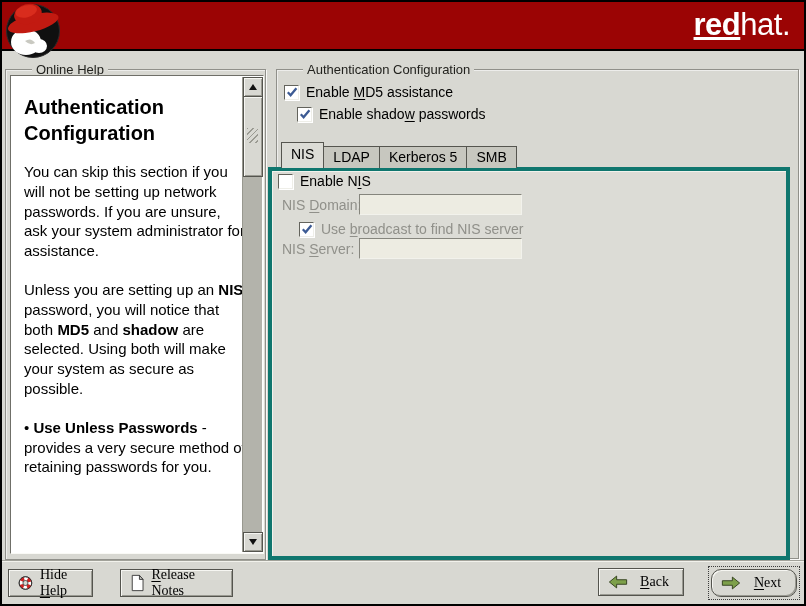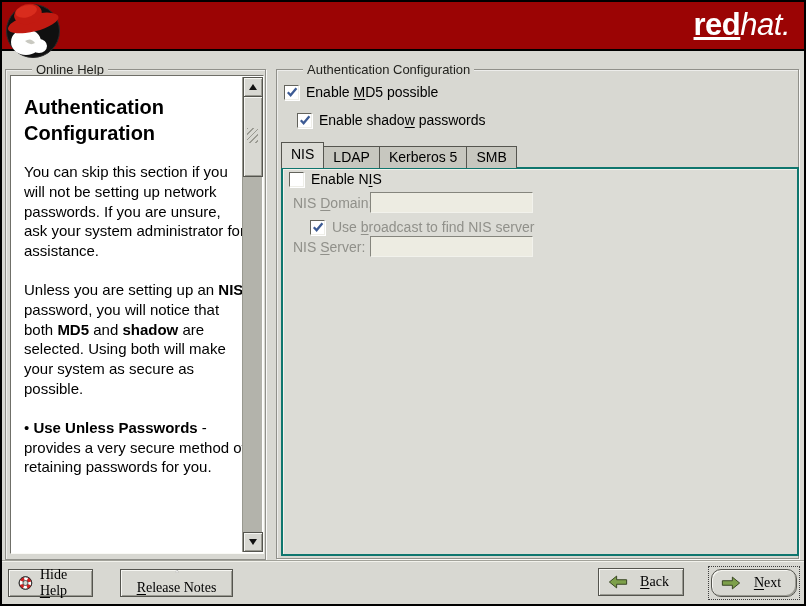--- a/index.html
+++ b/index.html
@@ -6,21 +6,21 @@
   body{
     width:806px;height:606px;position:relative;
     font-family:"Liberation Sans", sans-serif;
     background:#000;overflow:hidden;
   }
   
   .header{position:absolute;left:2px;top:2px;width:802px;height:47px;background:#9b0404;}
   .logo{position:absolute;left:5px;top:2px;z-index:5;}
   .brand{position:absolute;right:16px;top:7px;font-size:31px;color:#fff;letter-spacing:-0.5px;}
   .brand .b{font-weight:700;text-decoration:underline;}
-  .brand .r{font-weight:400;font-style:italic;}
+  .brand .r{font-weight:400;}
   
   .content{position:absolute;left:2px;top:51px;width:802px;height:553px;background:#d8d8d2;}
   .frame{position:absolute;border:1px solid #90908a;box-shadow:1px 1px 0 rgba(255,255,255,.85), inset 1px 1px 0 rgba(255,255,255,.55);}
   .frame-label{position:absolute;top:-8px;left:8px;background:#d8d8d2;padding:0 4px;font-size:13px;color:#22221e;white-space:nowrap;margin-left:18px;}
   .frame.help{left:5px;top:69px;width:259px;height:489px;}
   .frame.auth{left:276px;top:69px;width:521px;height:488px;}
   
   .help-white{position:absolute;left:10px;top:75px;width:252px;height:477px;background:#fff;
     border:1px solid;border-color:#6f6f68 #fafaf6 #fafaf6 #6f6f68;overflow:hidden;}
   .help-text{position:absolute;left:0;top:0;width:222px;padding:10px 0 0 13px;color:#000;}
@@ -44,21 +44,21 @@
   .cb{width:13px;height:13px;background:#fff;border:1px solid;border-color:#63635c #eeeee8 #eeeee8 #63635c;
     box-shadow:1px 1px 0 #fff;display:inline-flex;align-items:center;justify-content:center;flex:0 0 auto;}
   .cb svg{display:block;}
   .u{text-decoration:underline;text-underline-offset:2px;}
   .dim{color:#90908a;}
   
   .tabbar{position:absolute;left:281px;top:144px;height:24px;z-index:2;display:flex;align-items:flex-end;}
   .tab{display:inline-block;font-size:14px;color:#000;padding:3px 9px 3px 9px;background:#c7c7bf;
     border:1px solid #55554f;border-bottom:none;margin-right:-1px;height:15px;line-height:15px;}
   .tab.active{background:#dcdcd6;padding:4px 9px 6px 9px;height:15px;position:relative;z-index:3;}
-  .page{position:absolute;left:281px;top:167px;width:514px;height:385px;background:#dcdcd6;border:2px solid #0f766e;
+  .page{position:absolute;left:268px;top:167px;width:514px;height:385px;background:#dcdcd6;border:4px solid #0f766e;
     box-shadow:inset 1px 1px 0 #f2f2ec;}
   .field{width:155px;height:19px;background:#edece2;border:1px solid;border-color:#85857d #f2f2ec #f2f2ec #85857d;
     font-family:"Liberation Sans",sans-serif;font-size:14px;padding:0 3px;color:#55554f;}
   .lbl-right{display:inline-block;width:70px;text-align:right;}
   
   .groove{position:absolute;left:2px;top:560px;width:802px;height:0;border-top:1px solid #a2a29a;border-bottom:1px solid #f2f2ec;}
   .btn{position:absolute;background:#d8d8d2;border:1px solid #54544e;
     box-shadow:inset 1px 1px 0 #f6f6f2, inset -1px -1px 0 #9a9a92;
     display:flex;align-items:center;font-size:14px;color:#000;padding:0 9px;gap:7px;box-sizing:border-box;cursor:default;font-family:Liberation Serif, serif;}
   .btn .grow{flex:1;text-align:center;}
@@ -112,24 +112,24 @@
 <div class="frame auth">
   <span class="frame-label">Authentication Configuration</span>
 </div>
 
 <div class="row" style="left:284px;top:84px;">
   <span class="cb">
     <svg width="12" height="12" viewBox="0 0 12 12">
         <path d="M1.8 6.3 L4.6 9.2 L10.4 2.2" fill="none" stroke="#3d5b94" stroke-width="2.3"></path>
       </svg>
   </span>
-  <label><span>Enable </span><span class="u">M</span><span>D5 possible</span></label>
-</div>
-
-<div class="row" style="left:284px;top:112px;padding-left:13px;">
+  <label><span>Enable </span><span class="u">M</span><span>D5 assistance</span></label>
+</div>
+
+<div class="row" style="left:284px;top:106px;padding-left:13px;">
   <span class="cb">
     <svg width="12" height="12" viewBox="0 0 12 12">
         <path d="M1.8 6.3 L4.6 9.2 L10.4 2.2" fill="none" stroke="#3d5b94" stroke-width="2.3"></path>
       </svg>
   </span>
   <label><span>Enable shado</span><span class="u">w</span><span> passwords</span></label>
 </div>
 
 <div class="tabbar">
   <span class="tab active">NIS</span>
@@ -170,21 +170,21 @@
 <div class="btn" style="left:8px;top:569px;width:85px;height:28px;">
   <svg width="20" height="20" viewBox="0 0 20 20">
     <circle cx="10" cy="10" r="8.5" fill="#ffffff" stroke="#222222"></circle>
     <circle cx="10" cy="10" r="6" fill="none" stroke="#cc2222" stroke-width="4.6" stroke-dasharray="4.7 4.7" transform="rotate(23 10 10)"></circle>
     <circle cx="10" cy="10" r="8.5" fill="none" stroke="#222222"></circle>
     <circle cx="10" cy="10" r="3.4" fill="#d8d8d2" stroke="#222222"></circle>
   </svg>
   <span><span>Hide </span><span class="u">H</span><span>elp</span></span>
 </div>
 
-<div class="btn" style="left:120px;top:569px;width:113px;height:28px;flex-direction:column;">
+<div class="btn" style="left:120px;top:569px;width:113px;height:28px;">
   <svg width="16" height="20" viewBox="0 0 16 20">
     <path d="M2.5 1.5 h8 l4 4.5 v12.5 h-12 z" fill="#ffffff" stroke="#333333"></path>
     <path d="M10.5 1.5 l4 4.5 h-4 z" fill="#c9c9c1" stroke="#333333"></path>
   </svg>
   <span><span></span><span class="u">R</span><span>elease Notes</span></span>
 </div>
 
 <div class="btn" style="left:598px;top:568px;width:86px;height:28px;">
   <svg width="20" height="16" viewBox="0 0 22 16">
     <path d="M9.5 1.5 L1.5 8 L9.5 14.5 V10.5 H20.5 V5.5 H9.5 Z" fill="#7da04a" stroke="#2e3c1a"></path>

